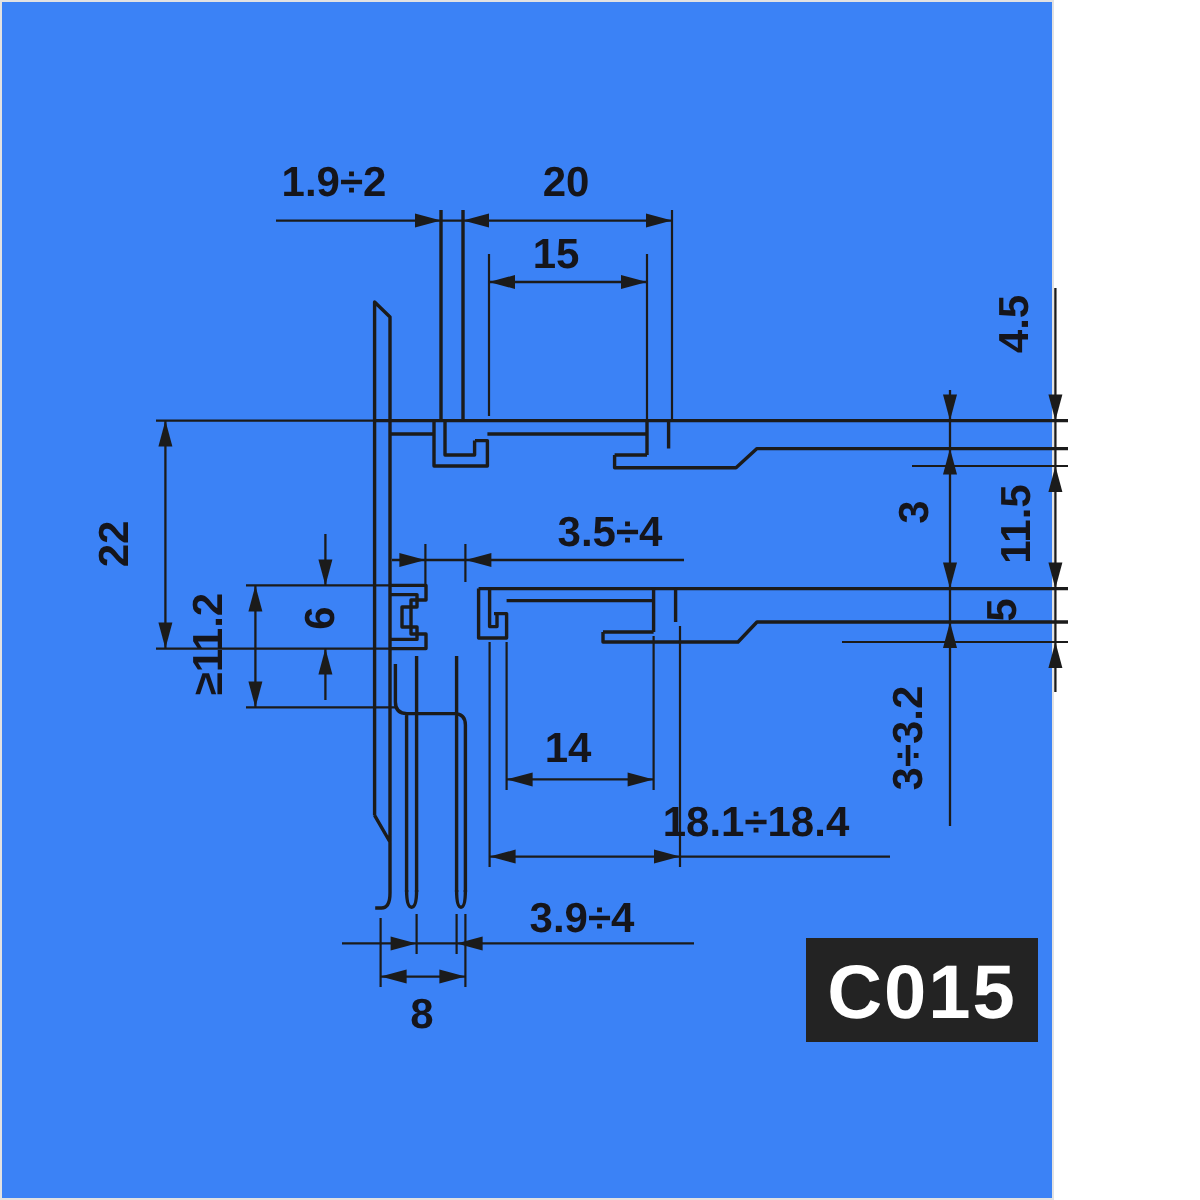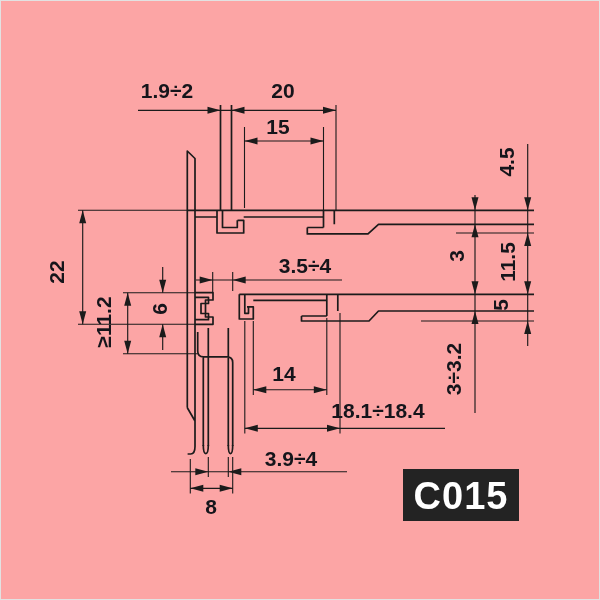--- a/index.html
+++ b/index.html
@@ -1,17 +1,17 @@
 <!DOCTYPE html>
 <html><head>
 <meta charset="utf-8">
 <style>
   html,body{margin:0;padding:0;background:#ffffff;}
   .canvas{
-    position:relative;width:600px;height:600px;background:#fca5a5;
+    position:relative;width:527px;height:600px;background:#3b82f6;
     border:1px solid #e2e2e2;box-sizing:border-box;
     font-family:"Liberation Sans", sans-serif;
   }
   svg{display:block;}
   .profile{stroke:#1b1b1b;stroke-width:1.7;fill:none;stroke-linejoin:round;stroke-linecap:butt;}
   .dimline{stroke:#1b1b1b;stroke-width:1.15;fill:none;}
   .extline{stroke:#1b1b1b;stroke-width:1.1;fill:none;}
   .arrow{fill:#1b1b1b;stroke:none;}
   .dim-text{font:600 21px "Liberation Sans", sans-serif;fill:#15151b;}
   .code-text{font:700 38px "Liberation Sans", sans-serif;letter-spacing:1px;}

